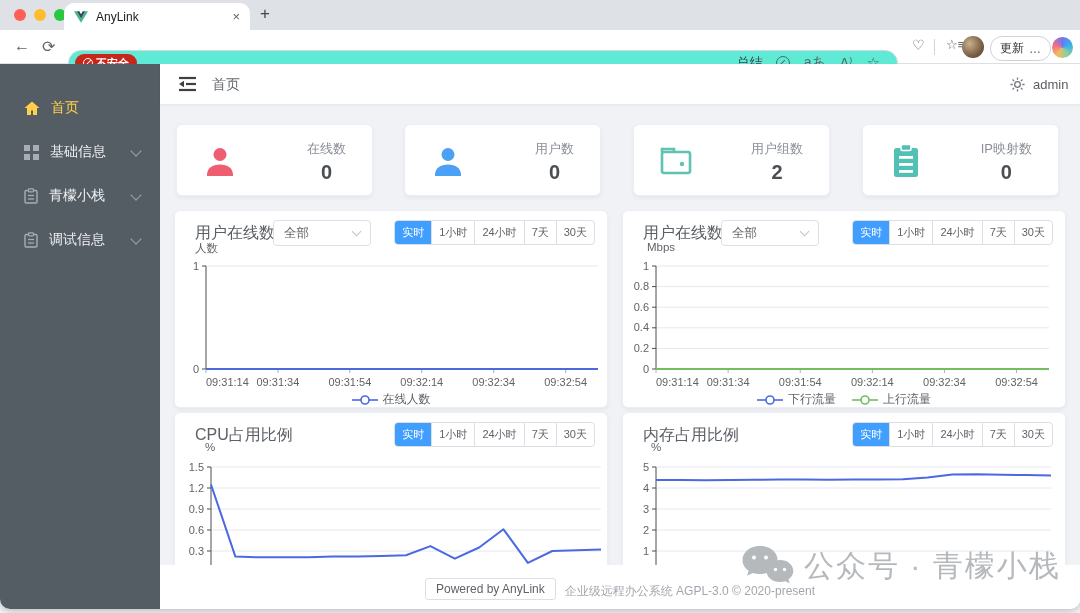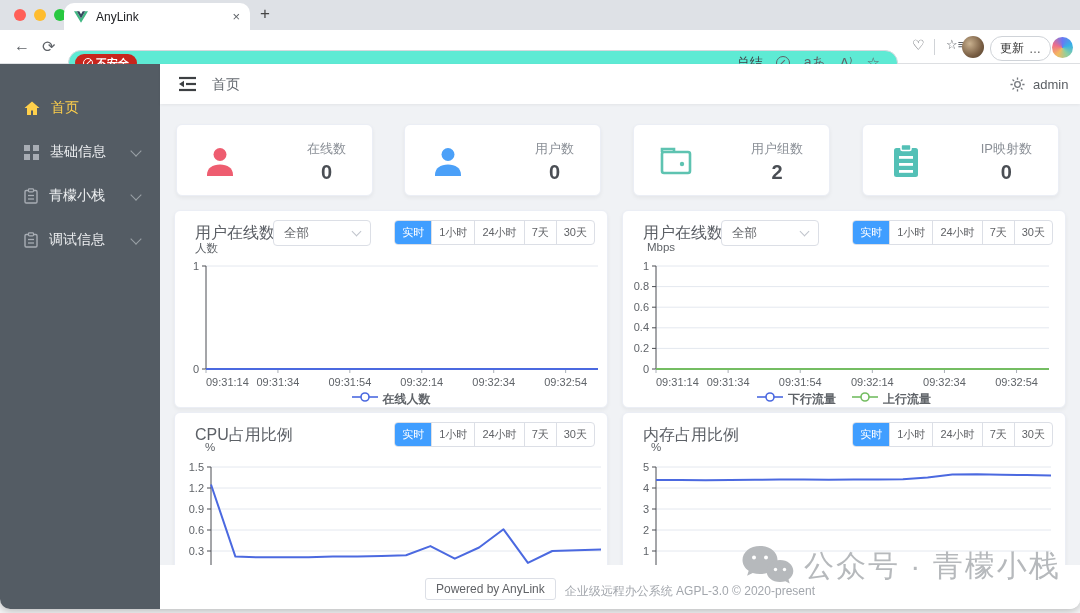--- a/index.html
+++ b/index.html
@@ -49,21 +49,21 @@
   .ctitle{font-size:16px;color:#5c6066;}
   .select{width:98px;height:26px;border:1px solid #dcdfe6;border-radius:4px;display:flex;align-items:center;justify-content:space-between;padding:0 10px;box-sizing:border-box;background:#fff;}
   .select .sv{font-size:12.5px;color:#606266;}
   .select .chv{width:6px;height:6px;border-right:1.3px solid #c0c4cc;border-bottom:1.3px solid #c0c4cc;transform:rotate(45deg);margin-top:-3px;}
   .btngroup{display:flex;border:1px solid #dcdfe6;border-radius:4px;overflow:hidden;background:#fff;}
   .btngroup .rbtn{padding:4px 7px;font-size:11px;color:#606266;border-left:1px solid #dcdfe6;cursor:pointer;white-space:nowrap;}
   .btngroup .rbtn:first-child{border-left:none;}
   .btngroup .rbtn.active{background:#409eff;color:#fff;}
   .unit{font-size:11.5px;color:#5f6368;}
   .legend{display:flex;justify-content:center;gap:16px;align-items:center;width:100%;}
-  .legend .li{display:flex;gap:5px;cursor:pointer;font-weight:bold;}
+  .legend .li{display:flex;align-items:center;gap:5px;cursor:pointer;}
   .legend .li span{font-size:12px;color:#5f6368;}
   .footerband{left:0;top:501px;width:920px;height:44px;background:#fff;z-index:40;display:flex;align-items:flex-start;justify-content:center;padding-top:13px;box-sizing:border-box;gap:9px;}
   .pwr{border:1px solid #dcdfe6;border-radius:3px;padding:3px 10px;font-size:12px;color:#606266;background:#fff;}
   .lic{font-size:12px;color:#a3a7ad;padding-top:5px;}
   .watermark{left:580px;top:480px;z-index:50;display:flex;align-items:center;gap:10px;}
   .wm-txt{font-size:30px;color:#b6b9bc;letter-spacing:2px;white-space:nowrap;text-align:center;}
 </style>
 </head>
 <body>
 

